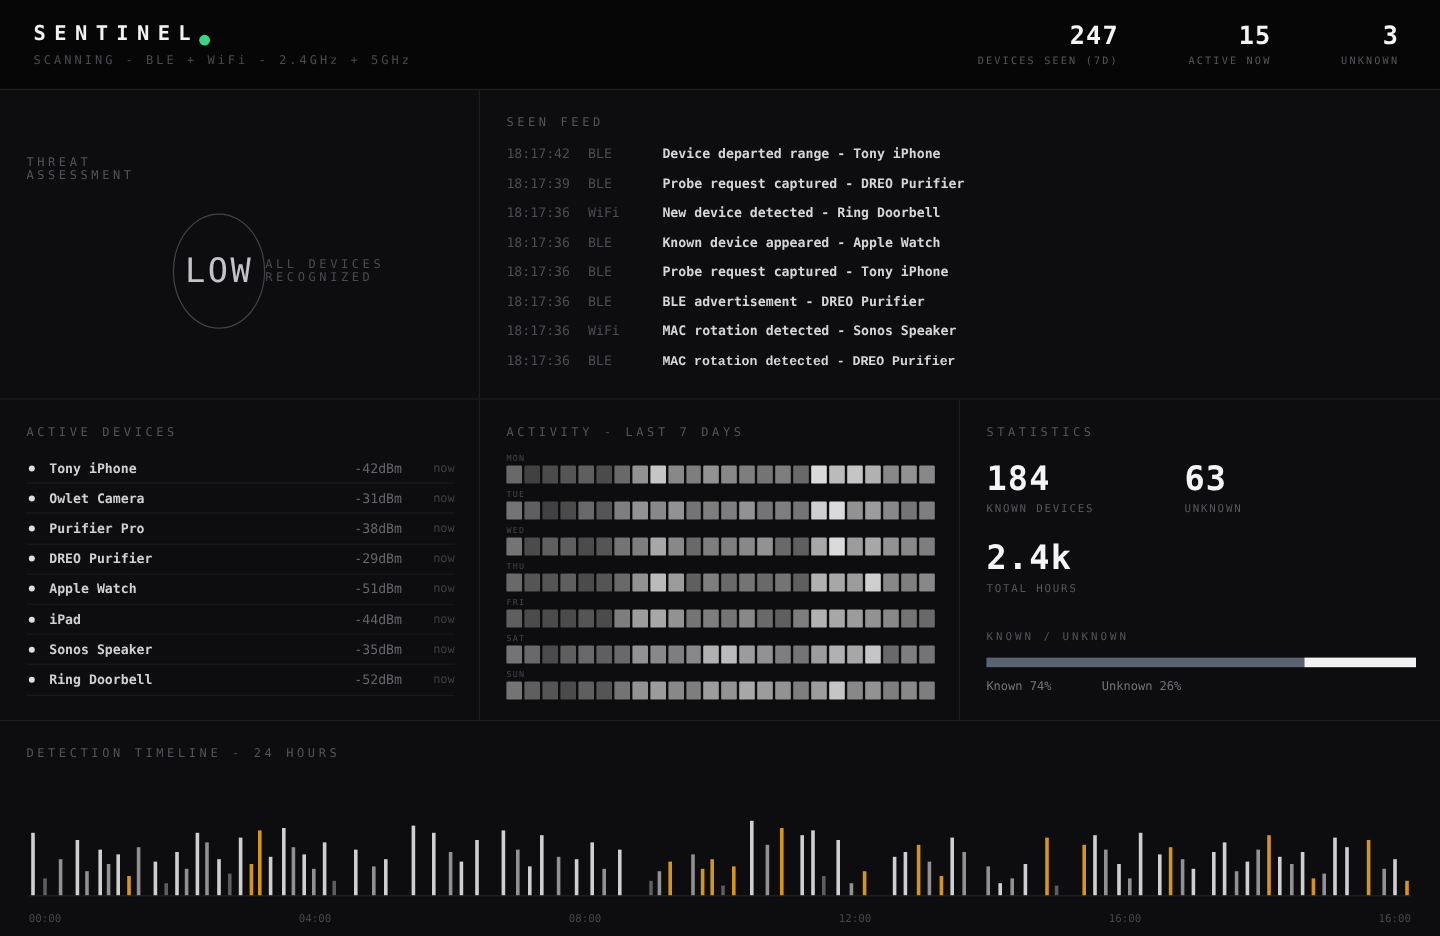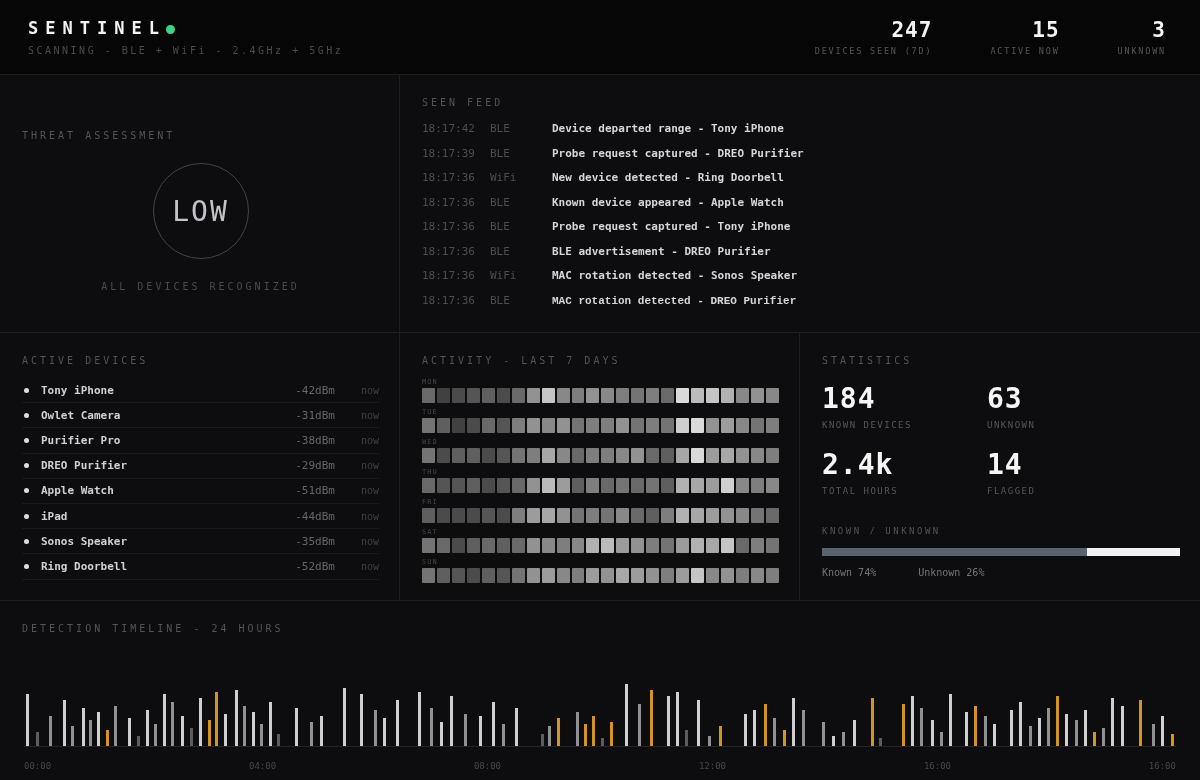--- a/index.html
+++ b/index.html
@@ -3,41 +3,41 @@
 <meta charset="utf-8">
 <style>
   * { margin:0; padding:0; box-sizing:border-box; }
   html,body { width:1200px; height:780px; background:#0d0d0f; overflow:hidden;
               font-family:"DejaVu Sans Mono", monospace; }
 
   
   .header { height:75px; background:#060607; border-bottom:1px solid #1e1e21;
             display:flex; align-items:center; justify-content:space-between;
             padding:0 34px 0 28px; }
-  .brand-title-row { display:flex; align-items:center; }
+  .brand-title-row { display:flex; align-items:flex-end; }
   .brand-title { color:#f2f2f4; font-size:17px; font-weight:bold; letter-spacing:7px; }
   .status-dot { width:9px; height:9px; border-radius:50%; background:#3ed488; margin-top:2px; }
   .brand-sub { color:#4a4a51; font-size:10px; letter-spacing:2.5px; margin-top:7px; }
   .header-stats { display:flex; gap:58px; }
   .hstat { text-align:right; }
   .hstat-value { color:#f5f5f7; font-size:21px; font-weight:bold; letter-spacing:1px; }
   .hstat-label { color:#55555c; font-size:8.5px; letter-spacing:1.8px; margin-top:4px; }
 
   
   .row-a { height:258px; display:grid; grid-template-columns:400px 1fr;
            border-bottom:1px solid #1e1e21; }
   .row-b { height:268px; display:grid; grid-template-columns:400px 400px 1fr;
            border-bottom:1px solid #1e1e21; }
   .row-c { height:178px; position:relative; }
   .bordered-r { border-right:1px solid #1e1e21; }
   .panel { position:relative; padding:22px 20px 0 22px; }
   .panel-title { color:#53535a; font-size:10px; letter-spacing:3px; }
 
   
-  .threat { display:flex; flex-direction:column; align-items:center; }
+  .threat { display:flex; align-items:center; }
   .threat .panel-title { align-self:flex-start; margin-top:33px; }
   .threat-circle { width:96px; height:96px; border:1px solid #434349; border-radius:50%;
                    display:flex; align-items:center; justify-content:center; margin-top:22px; }
   .threat-level { color:#c2c4c9; font-size:28px; letter-spacing:2px; }
   .threat-caption { color:#4a4a50; font-size:10px; letter-spacing:3px; margin-top:22px; }
 
   
   .feed-list { margin-top:14px; }
   .feed-row { display:flex; align-items:baseline; height:24.5px; font-size:11px; }
   .feed-time { width:54px; color:#4c4c52; }
@@ -418,24 +418,20 @@
           <div class="stat-value">184</div>
           <div class="stat-label">KNOWN DEVICES</div>
         </div>
         <div>
           <div class="stat-value">63</div>
           <div class="stat-label">UNKNOWN</div>
         </div>
         <div>
           <div class="stat-value">2.4k</div>
           <div class="stat-label">TOTAL HOURS</div>
-        </div>
-        <div>
-          <div class="stat-value">14</div>
-          <div class="stat-label">FLAGGED</div>
         </div>
       </div>
     <div class="split-title">KNOWN / UNKNOWN</div>
     <div class="split-bar">
       <div class="split-known" id="split-known" style="width: 74%; background: rgb(92, 99, 112);"></div>
       <div class="split-unknown" id="split-unknown" style="width: 26%; background: rgb(242, 242, 242);"></div>
     </div>
     <div class="split-legend">
       <span>Known 74%</span>
       <span>Unknown 26%</span>

